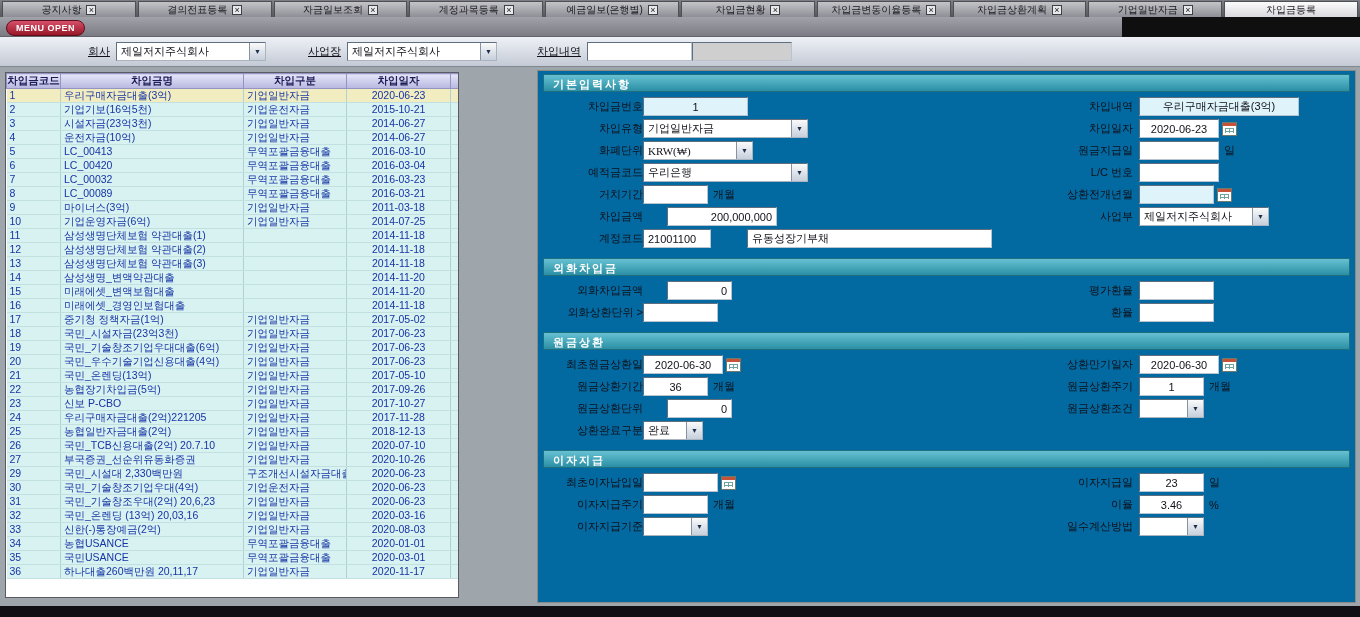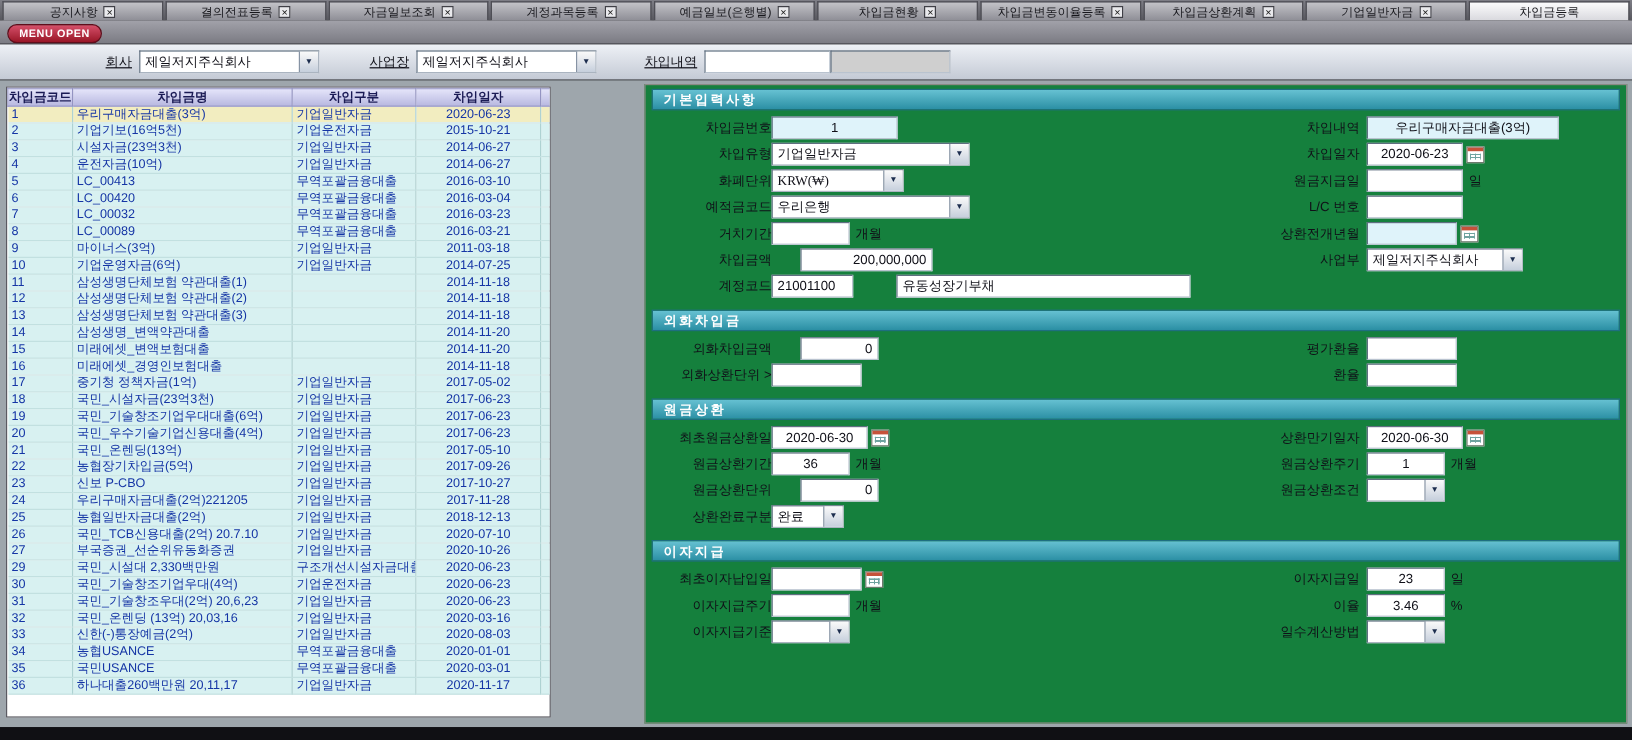--- a/index.html
+++ b/index.html
@@ -11,21 +11,21 @@
   .tab-bar { position:absolute; left:0; top:0; width:1360px; height:17px;
              background:linear-gradient(#7e7e86,#57575e); display:flex; gap:2px; padding:1px 2px 0 2px; }
   .tab { flex:1; display:flex; align-items:center; justify-content:center; gap:5px;
          background:linear-gradient(#c3c3c8,#8e8e96); border:1px solid #4e4e55; border-bottom:none;
          font-size:10px; color:#17171c; white-space:nowrap; overflow:hidden; cursor:pointer; }
   .tab.active { background:linear-gradient(#fcfcfd,#d9d9de); font-weight:normal; }
   .tab-close { width:10px; height:10px; line-height:9px; font-size:9px; text-align:center;
                background:#e9e9ec; border:1px solid #3f3f46; color:#222; flex:0 0 auto; }
 
   
-  .menu-strip { position:absolute; left:0; top:17px; width:1360px; height:20px;
+  .menu-strip { position:absolute; left:0; top:17px; width:1122px; height:20px;
                 background:linear-gradient(#a2a2aa,#7b7b83); border-bottom:1px solid #63636b; }
   .menu-open { position:absolute; left:6px; top:3px; background:linear-gradient(#d6506a,#991627);
                color:#fff; font-size:9px; font-weight:bold; padding:2px 9px 2px 9px; border-radius:8px;
                border:1px solid #5f0d1b; letter-spacing:.5px; cursor:pointer; }
   .filter-bar { position:absolute; left:0; top:37px; width:1360px; height:30px;
                 background:linear-gradient(#eef1f6,#c4cad5); border-bottom:1px solid #83878f;
                 display:flex; align-items:center; font-size:11px; color:#101018; }
   .flabel { margin-right:6px;text-decoration:underline; }
 
   
@@ -62,21 +62,21 @@
   table.loans th { background:linear-gradient(#e4e4f9,#b7b7e0); color:#1b1b55; font-weight:bold;
                    height:15px; border:1px solid #9494c2; font-size:10.5px; white-space:nowrap; overflow:hidden; }
   table.loans td { height:13px; line-height:13px; border-right:1px solid #aed2d2; border-bottom:1px solid #c2e0e0;
                    color:#1535a5; background:#d8f1f1; padding:0 3px; white-space:nowrap; overflow:hidden; }
   table.loans td.c-date { text-align:center; }
   table.loans tr.selected td { background:#f2edc0; }
   table.loans tr { cursor:pointer; }
 
   
   .detail-panel { position:absolute; left:537px; top:3px; width:819px; height:533px;
-                  background:#15803d; border:1px solid #8a8a84; padding:3px 5px; }
+                  background:#0369a1; border:1px solid #8a8a84; padding:3px 5px; }
   .sect-hd { height:18px; background:linear-gradient(#66c1d2,#2b8fa4); color:#fff; font-weight:bold;
              font-size:11px; line-height:18px; padding-left:9px; letter-spacing:2px;
              border:1px solid #1e6f80; margin-bottom:4px; }
   .sect { margin-bottom:9px; }
   .prow { display:flex; align-items:center; height:21px; margin-bottom:1px; font-size:11px; color:#101018; }
   .half-l { display:flex; align-items:center; width:478px; }
   .half-r { display:flex; align-items:center; flex:1; }
   .lab-l { width:100px; text-align:right; margin-right:0; white-space:nowrap; }
   .lab-r { width:112px; text-align:right; margin-right:6px; white-space:nowrap; }
   .sfx { margin-left:5px; }

